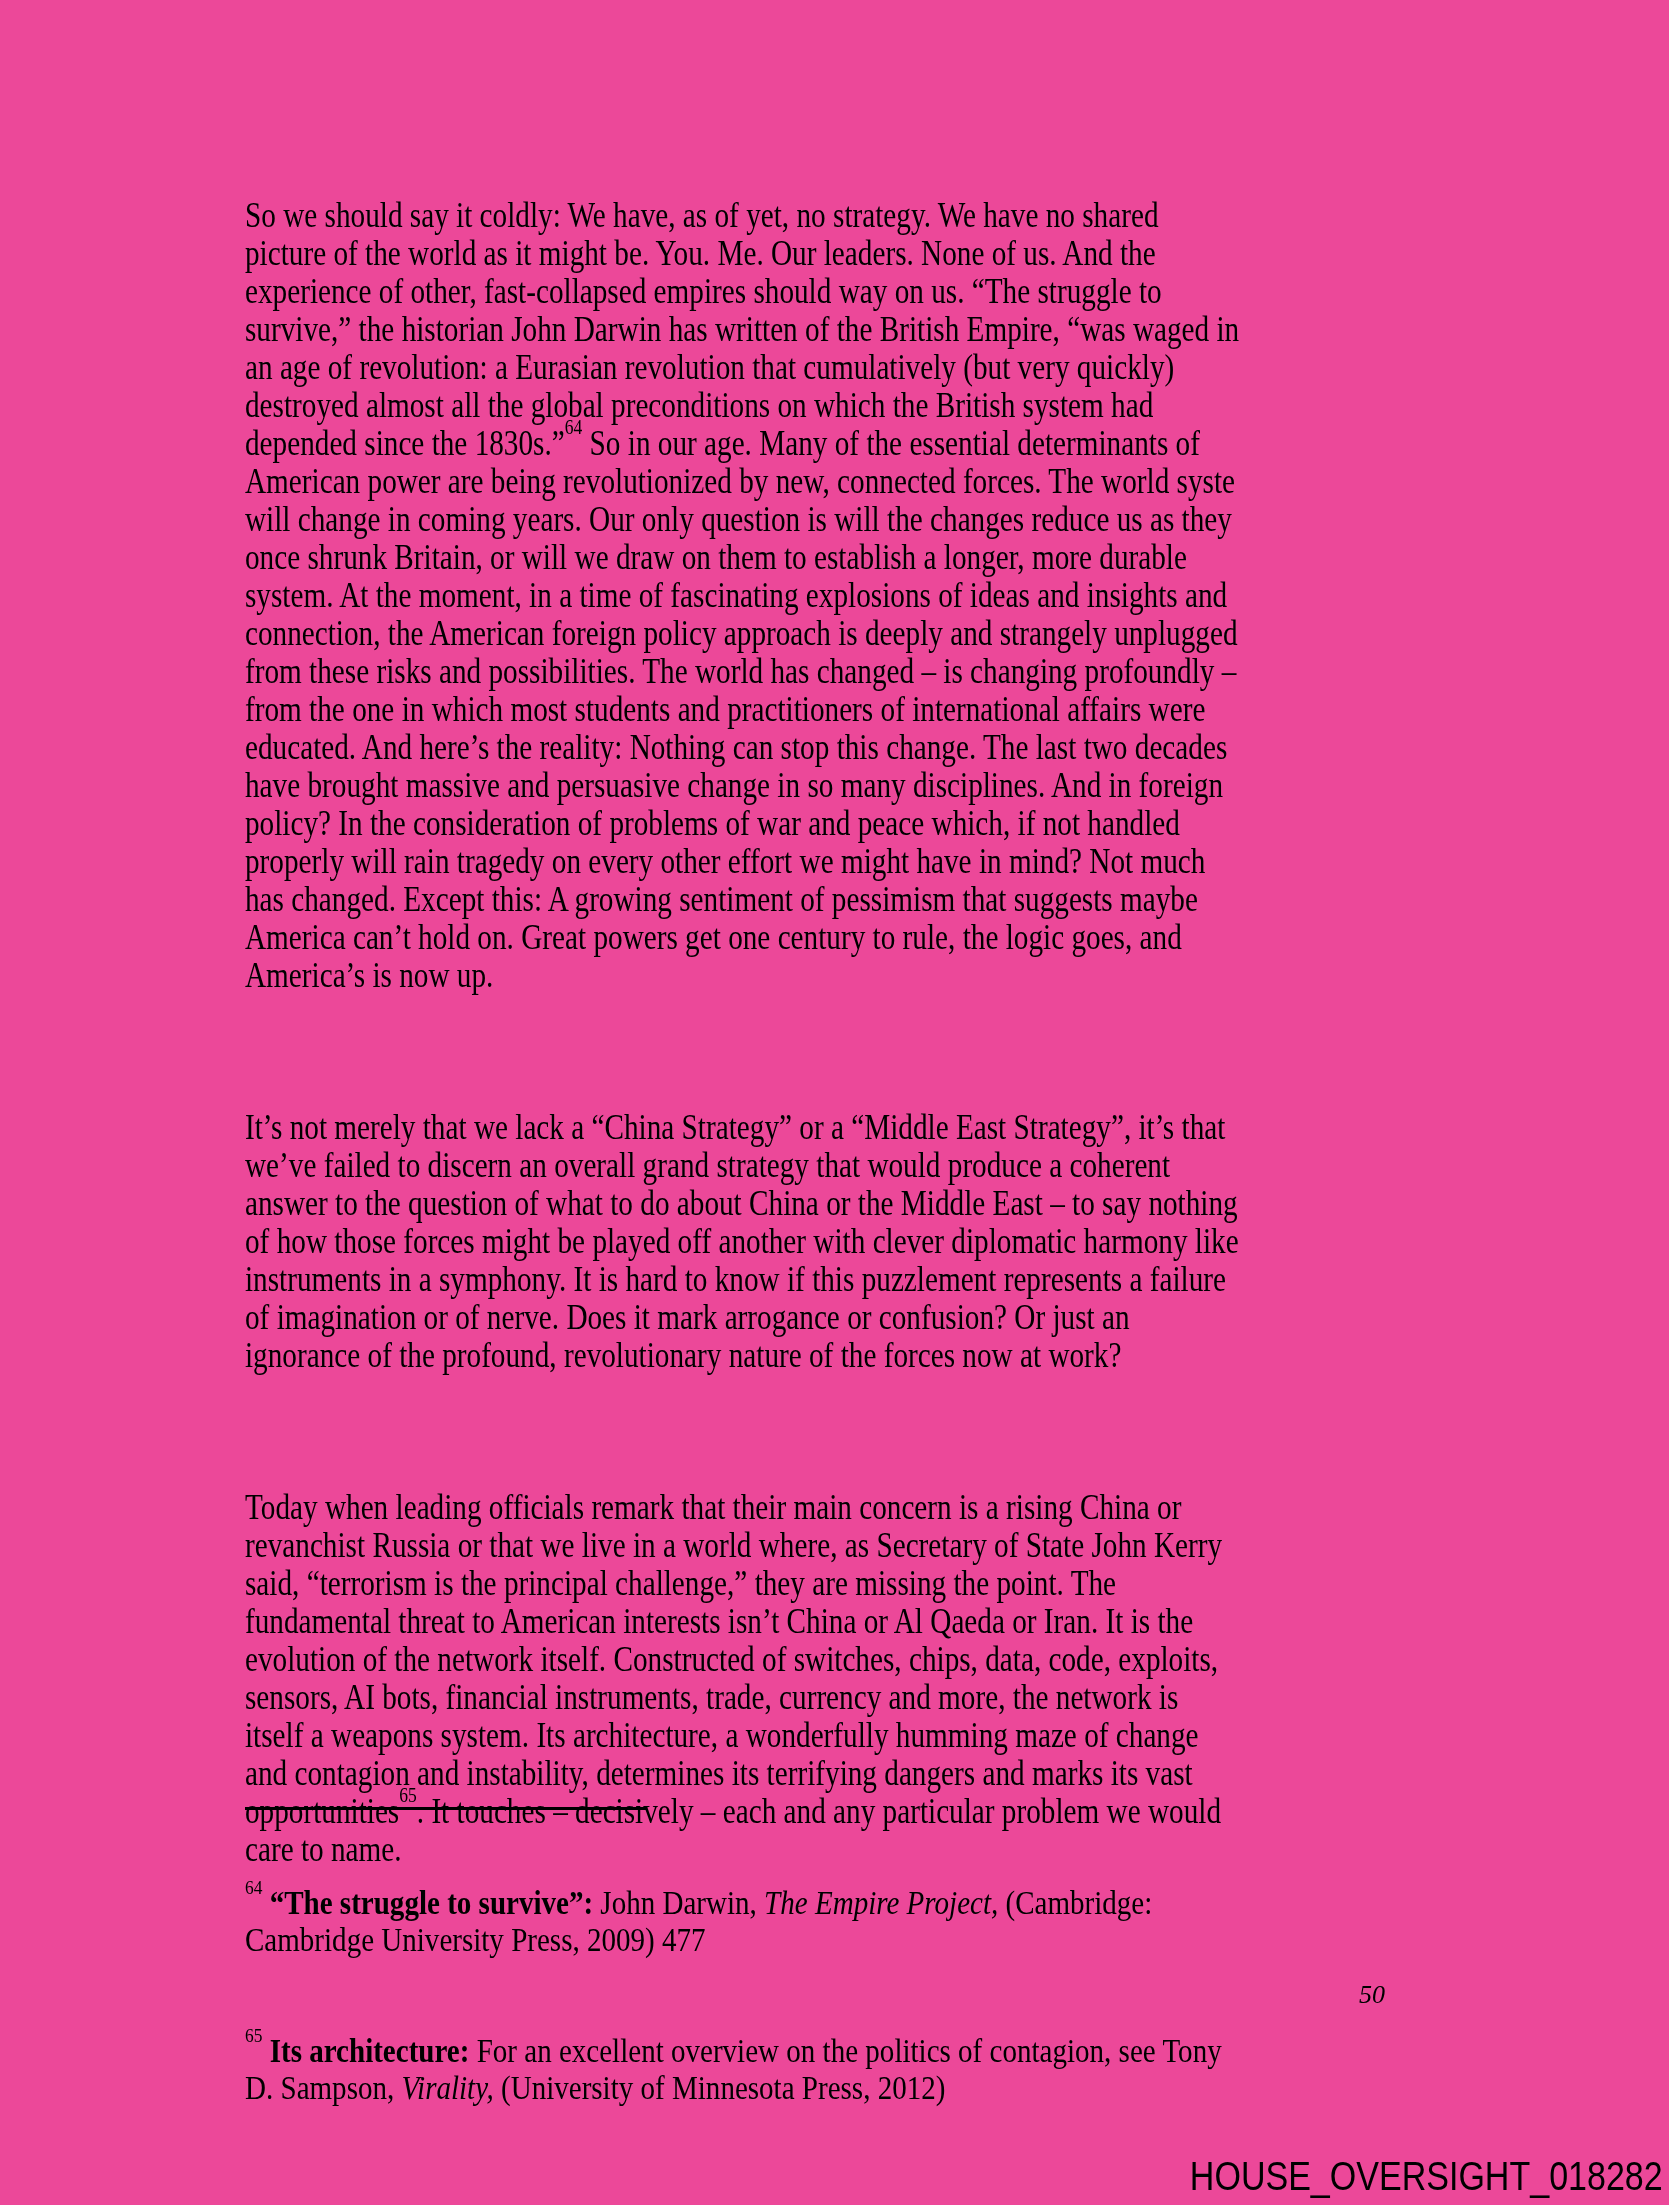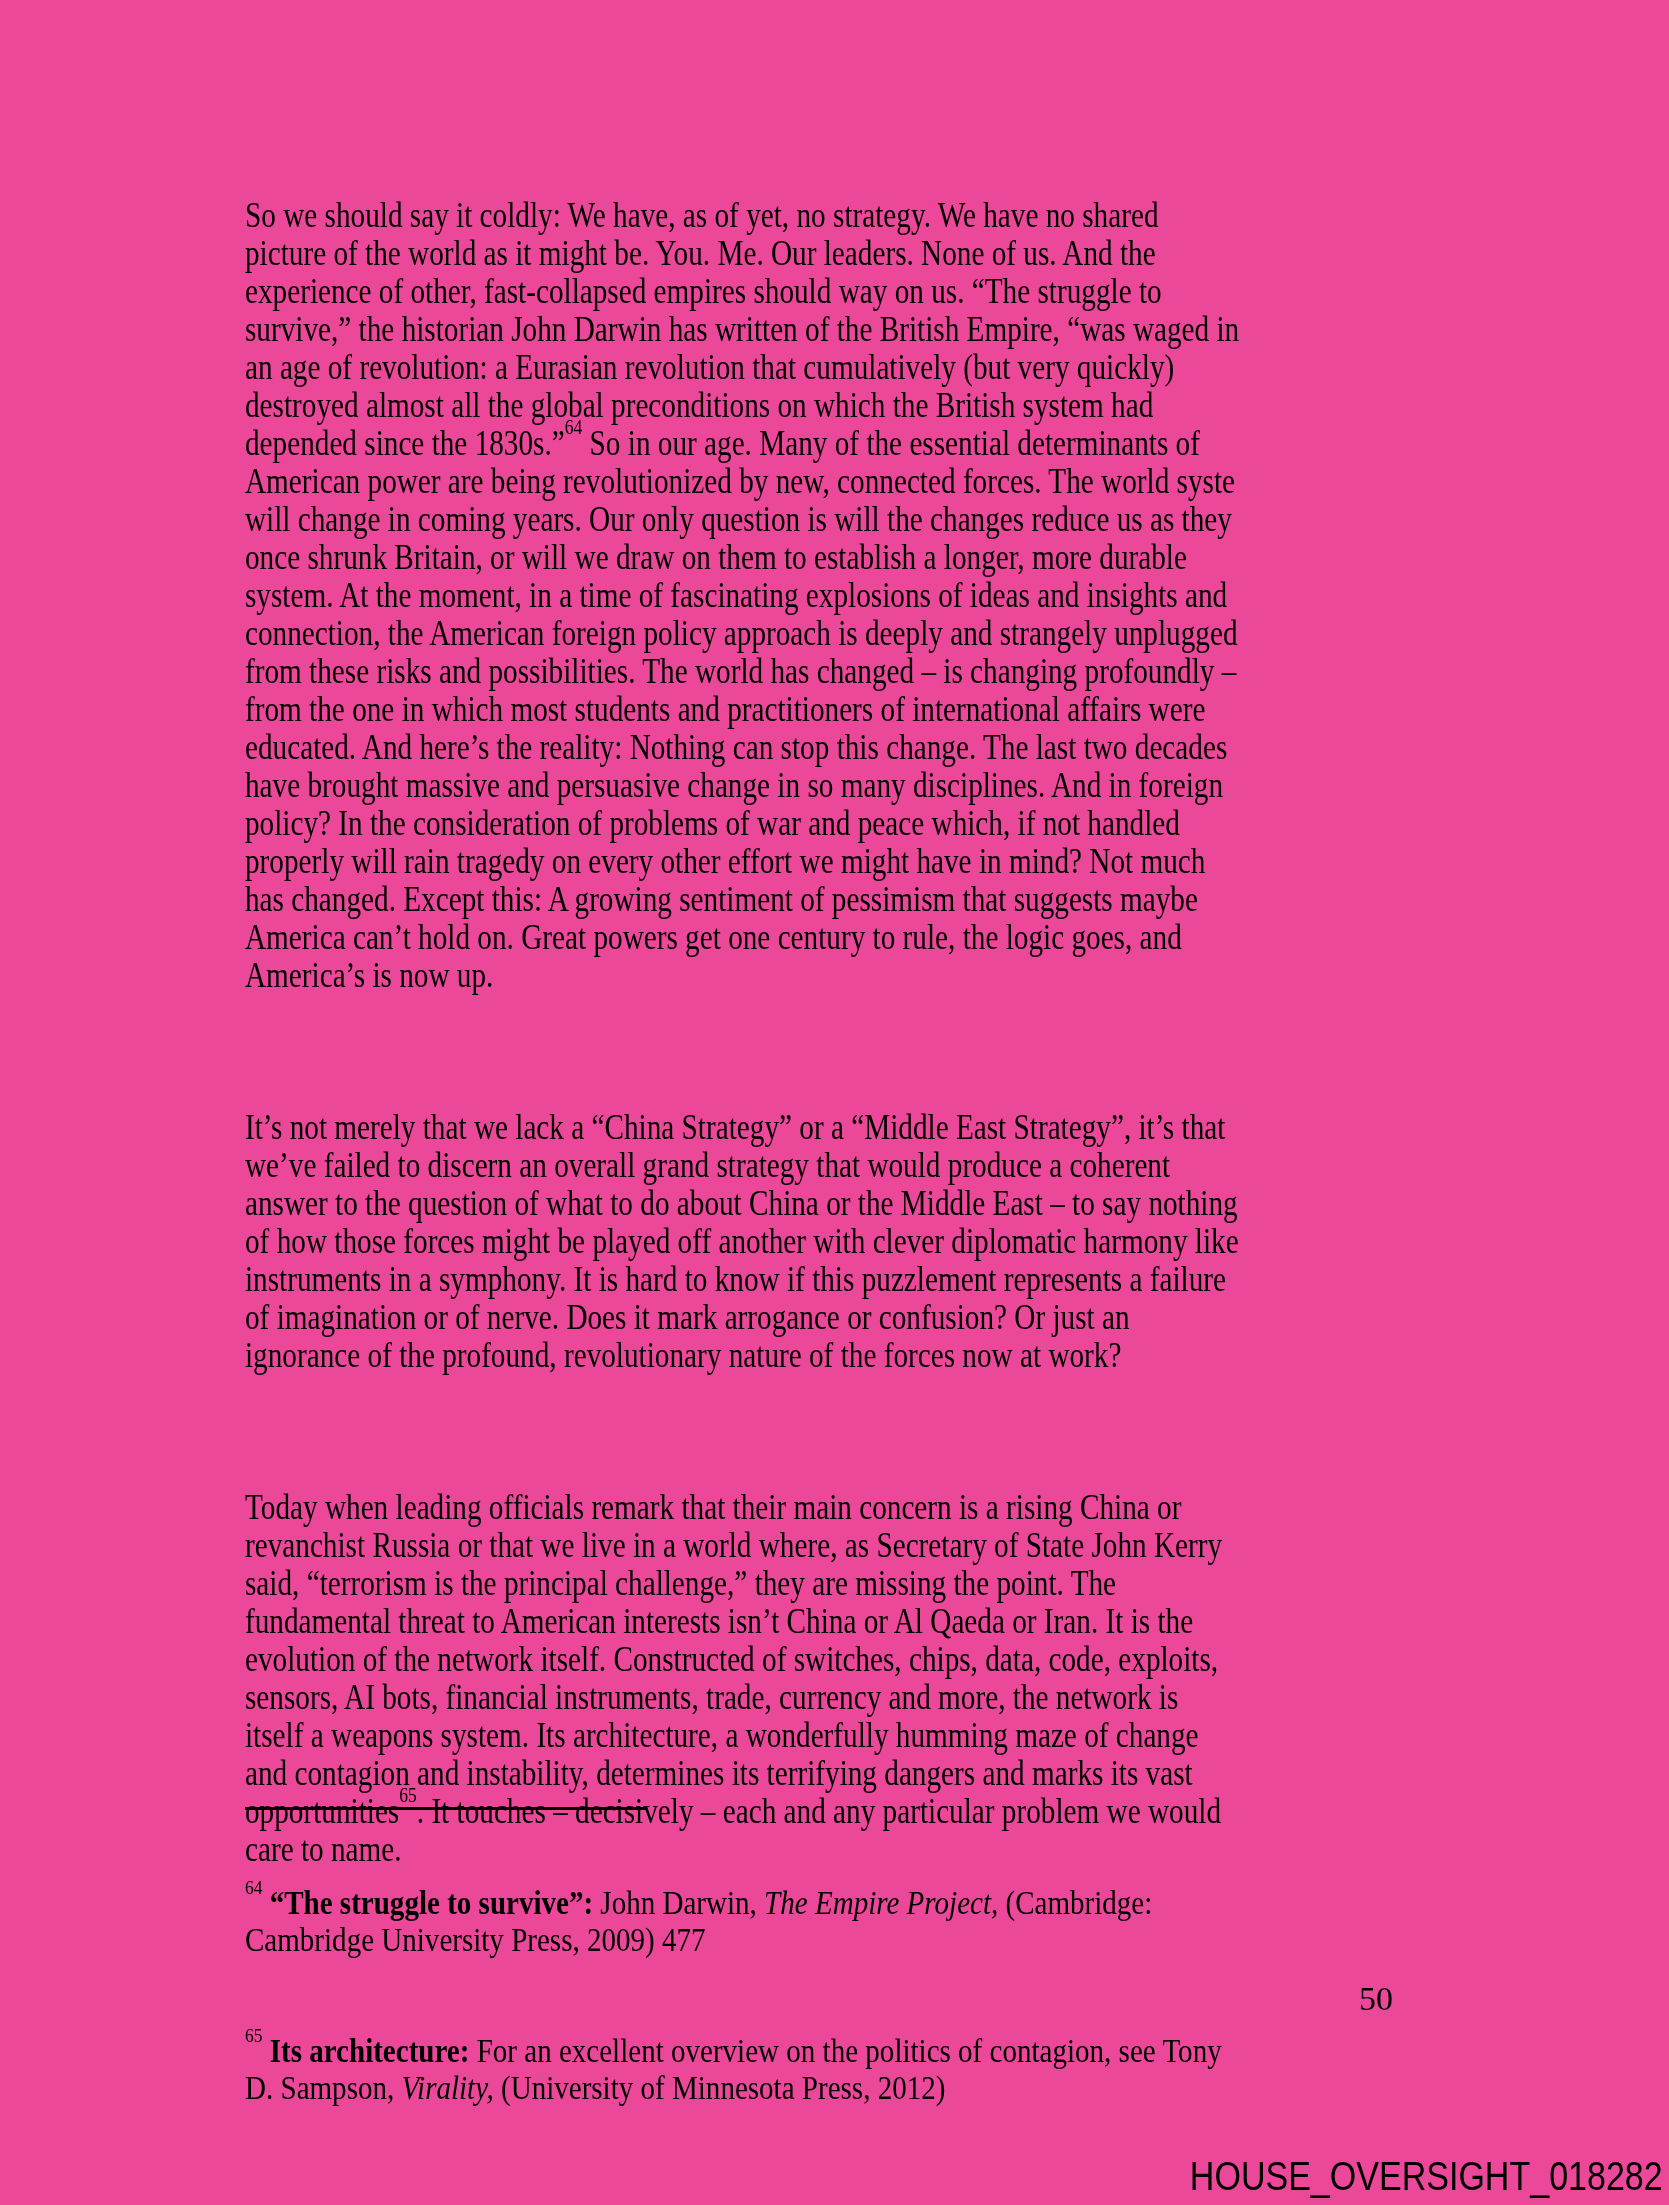--- a/index.html
+++ b/index.html
@@ -59,22 +59,23 @@
     white-space: pre;
     transform: scaleX(0.88);
     transform-origin: 0 0;
   }
   .footnotes .para { margin: 0; }
 
   .page-number {
     position: absolute;
     left: 1359px;
     top: 1982px;
-    font-size: 34px;
+    font-size: 26px;
     line-height: 1;
+    font-style: italic;
   }
 
   .stamp {
     position: absolute;
     right: 5.9px;
     top: 2156px;
     font-family: "Liberation Sans", "DejaVu Sans", sans-serif;
     font-size: 41px;
     line-height: 1;
     white-space: nowrap;

